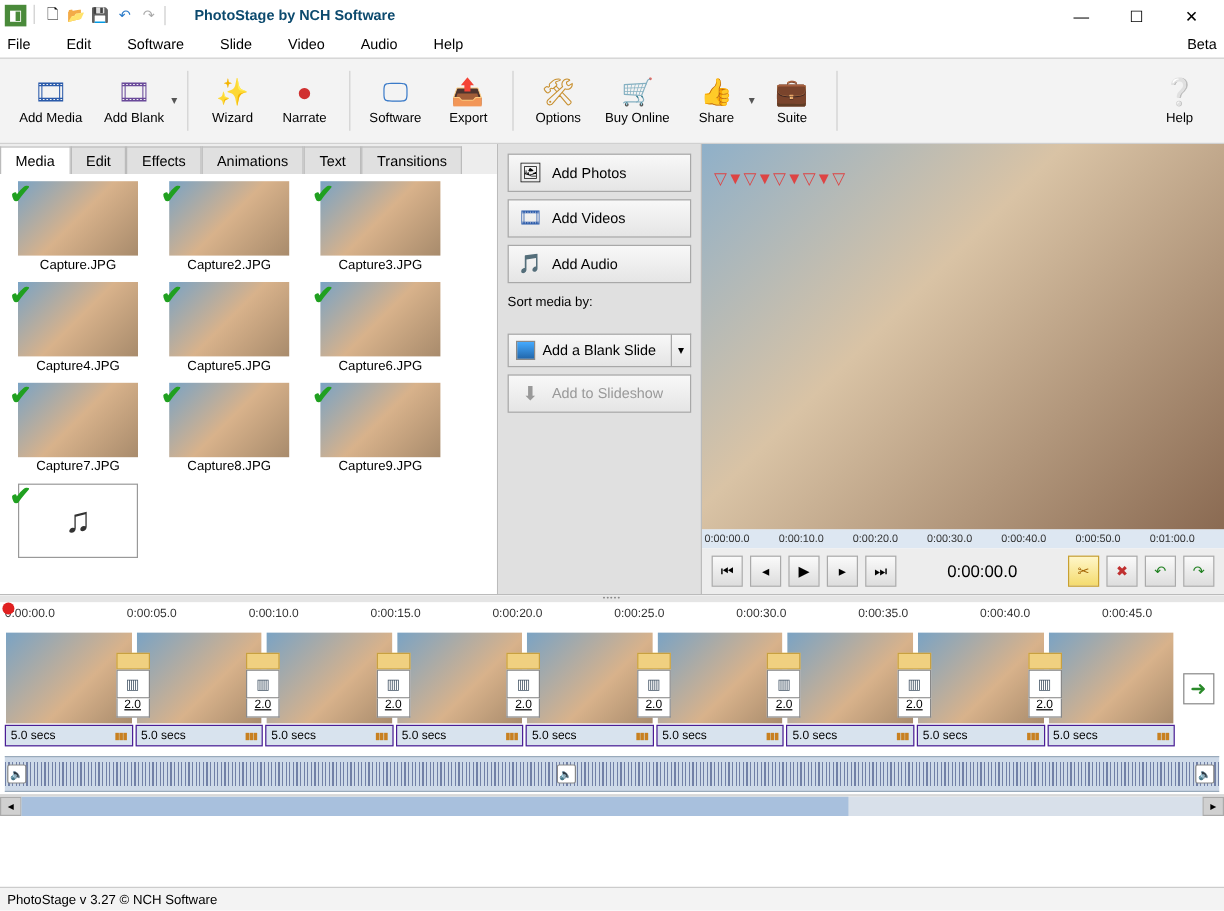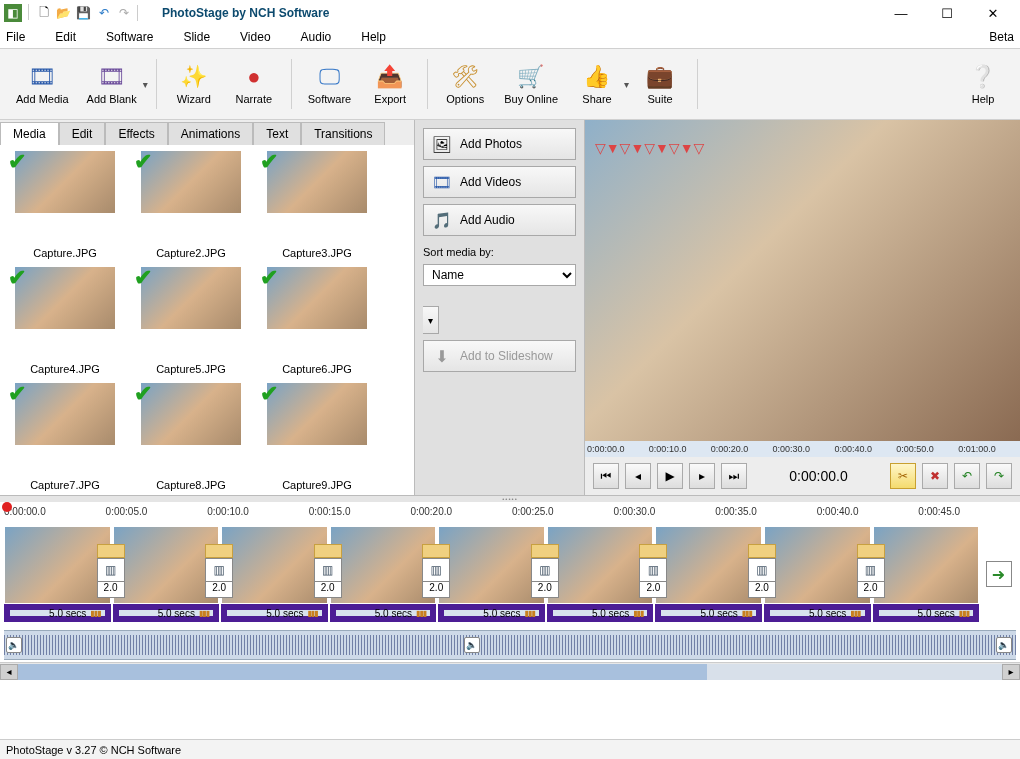--- a/index.html
+++ b/index.html
@@ -34,21 +34,21 @@
 
 
 .leftpane { width: 415px; display: flex; flex-direction: column; border-right: 1px solid #bbb; background: #fff; }
 .tabs { display: flex; background: #ededed; padding-top: 2px; }
 .tab { padding: 4px 12px; border: 1px solid #bbb; border-bottom: none; background: #e0e0e0; font-size: 12px; cursor: default; margin-right: 0px; }
 .tab.active { background: #fff; font-weight: normal; }
 .mediabin { flex: 1; overflow: auto; padding: 6px; background: #fff; display: flex; flex-wrap: wrap; gap: 8px; align-content: flex-start; }
 .thumb { width: 118px; display: flex; flex-direction: column; align-items: center; gap: 2px; position: relative; }
 .thumb .timg { width: 100px; height: 62px; background: linear-gradient(135deg,#7aa3c4 0%,#d8b28b 50%,#a88b6c 100%); }
 .thumb .check { position: absolute; top: -2px; left: 2px; color: #20a020; font-size: 22px; font-weight: bold; }
-.thumb .tname { font-size: 11px; margin-top: 32px; }
+.thumb .tname { font-size: 11px; }
 .thumb.audio .timg { background: #fff; display:flex; align-items:center; justify-content:center; font-size: 30px; color:#333; border:1px solid #999; }
 
 
 .sidepanel { width: 170px; background: #e0e0e0; padding: 8px 8px; display: flex; flex-direction: column; gap: 6px; border-right: 1px solid #bbb; }
 .sidebtn { height: 32px; background: linear-gradient(#f8f8f8,#e5e5e5); border: 1px solid #a8a8a8; display: flex; align-items: center; gap: 8px; padding: 0 8px; font-size: 12px; cursor: default; }
 .sidebtn .sicon { width: 20px; height: 20px; display:flex; align-items:center; justify-content:center; font-size: 16px; }
 .sidelabel { font-size: 11px; margin-top: 4px; }
 .sidesel { height: 22px; border: 1px solid #a8a8a8; background: #fff; font-size: 12px; padding: 0 4px; }
 .sideblank { height: 28px; display:flex; }
 .sideblank .main { flex:1; background: linear-gradient(#f8f8f8,#e5e5e5); border:1px solid #a8a8a8; display:flex; align-items:center; gap:6px; padding:0 6px; font-size:12px; }
@@ -71,26 +71,26 @@
 
 .timeline { flex: 1; display:flex; flex-direction:column; background:#fff; overflow:hidden; }
 .tl-grip { height:6px; background:#e5e5e5; display:flex; justify-content:center; align-items:center; }
 .tl-grip::before { content:'•••••'; font-size:6px; color:#888; letter-spacing:1px; }
 .tl-ruler { height:18px; background:#fff; display:flex; align-items:center; font-size:10px; color:#333; padding: 0 4px; gap: 4px; position:relative; }
 .tl-ruler span { flex:1; }
 .tl-playhead { position:absolute; left:2px; top:0; width:10px; height:10px; background:#e02020; border-radius:50%; }
 .tl-track { height: 108px; display:flex; align-items:center; padding: 2px 4px; gap:2px; overflow:hidden; }
 .clip { position:relative; width:110px; height:96px; display:flex; flex-direction:column; }
 .clip .cimg { flex:1; background:linear-gradient(135deg,#7aa3c4 0%,#d8b28b 60%,#a88b6c 100%); border:1px solid #fff; }
-.clip .cdur { height:18px; background:#d8e3ee; border:6px solid #4c1d95; display:flex; align-items:center; justify-content:flex-end; gap:4px; padding:0 4px; font-size:10px; }
+.clip .cdur { height:18px; background:#d8e3ee; border:1px solid #4c1d95; display:flex; align-items:center; justify-content:space-between; gap:4px; padding:0 4px; font-size:10px; }
 .clip .cdur .bars { color:#c88020; font-size:8px; letter-spacing:-1px; }
 .trans { position:absolute; right:-14px; top:18px; width:28px; z-index:2; }
 .trans .tbar { height:14px; background:#f0d080; border:1px solid #c8a040; }
 .trans .tico { height:24px; background:#fff; border:1px solid #888; display:flex; align-items:center; justify-content:center; font-size:12px; color:#456; }
-.trans .tval { height:16px; background:#fff; border:1px solid #888; border-top:none; text-align:center; font-size:10px; }
+.trans .tval { height:16px; background:#fff; border:1px solid #888; border-top:none; text-align:center; font-size:10px;text-decoration:underline; }
 .clip.last .arrow { width:26px; height:26px; background:#fff; border:1px solid #888; display:flex; align-items:center; justify-content:center; color:#2a8a2a; font-size:16px; align-self:center; margin:auto; }
 .tl-audio { height:30px; background:#cdd9e8; border-top:1px solid #9ab; border-bottom:1px solid #9ab; position:relative; overflow:hidden; margin:2px 4px; }
 .tl-audio .wave { position:absolute; inset:4px 0; background: repeating-linear-gradient(90deg,#4a5a8a 0 1px,transparent 1px 3px); opacity:0.7; }
 .tl-audio .spk { position:absolute; top:6px; width:16px; height:16px; background:#fff; border:1px solid #888; border-radius:2px; display:flex; align-items:center; justify-content:center; font-size:9px; }
 .tl-scroll { height:18px; background:#e8e8e8; border-top:1px solid #ccc; display:flex; align-items:center; }
 .tl-scroll .sbtn { width:18px; height:16px; background:#d0d0d0; border:1px solid #aaa; display:flex; align-items:center; justify-content:center; font-size:10px; }
 .tl-scroll .strack { flex:1; height:16px; background:#d8e0ea; position:relative; }
 .tl-scroll .sthumb { position:absolute; left:0; top:0; height:100%; width:70%; background:#a8c0dd; }
 
 .statusbar { height:20px; background:#f3f3f3; border-top:1px solid #ccc; display:flex; align-items:center; padding:0 6px; font-size:11px; }
@@ -254,23 +254,26 @@
     </div>
     <div class="sidebtn">
       <span class="sicon" style="color:#2a5aaa;">🎞</span>
       <span>Add Videos</span>
     </div>
     <div class="sidebtn">
       <span class="sicon" style="color:#2a5aaa;">🎵</span>
       <span>Add Audio</span>
     </div>
     <div class="sidelabel">Sort media by:</div>
-    <select class="sidesel"><option>Name</option></select>
     <div style="height:8px"></div>
     <div class="sideblank">
+      <div class="main">
+          <span style="width:16px;height:16px;background:linear-gradient(#4af,#26a);border:1px solid #888;"></span>
+          <span>Add a Blank Slide</span>
+        </div>
       <div class="drop">▾</div>
     </div>
     <div class="sidebtn disabled">
       <span class="sicon" style="color:#999;">⬇</span>
       <span>Add to Slideshow</span>
     </div>
   </div>
 
   <div class="previewpane">
     <div class="previewimg">

